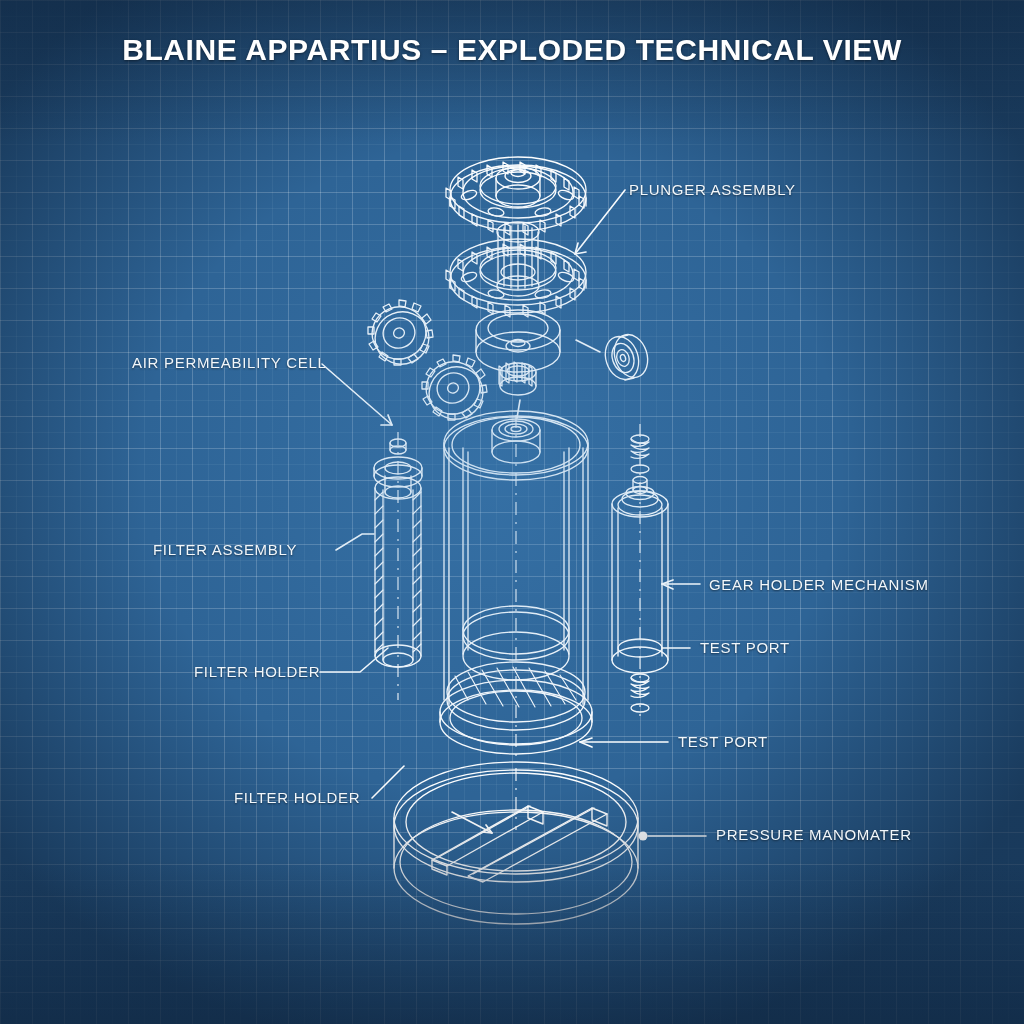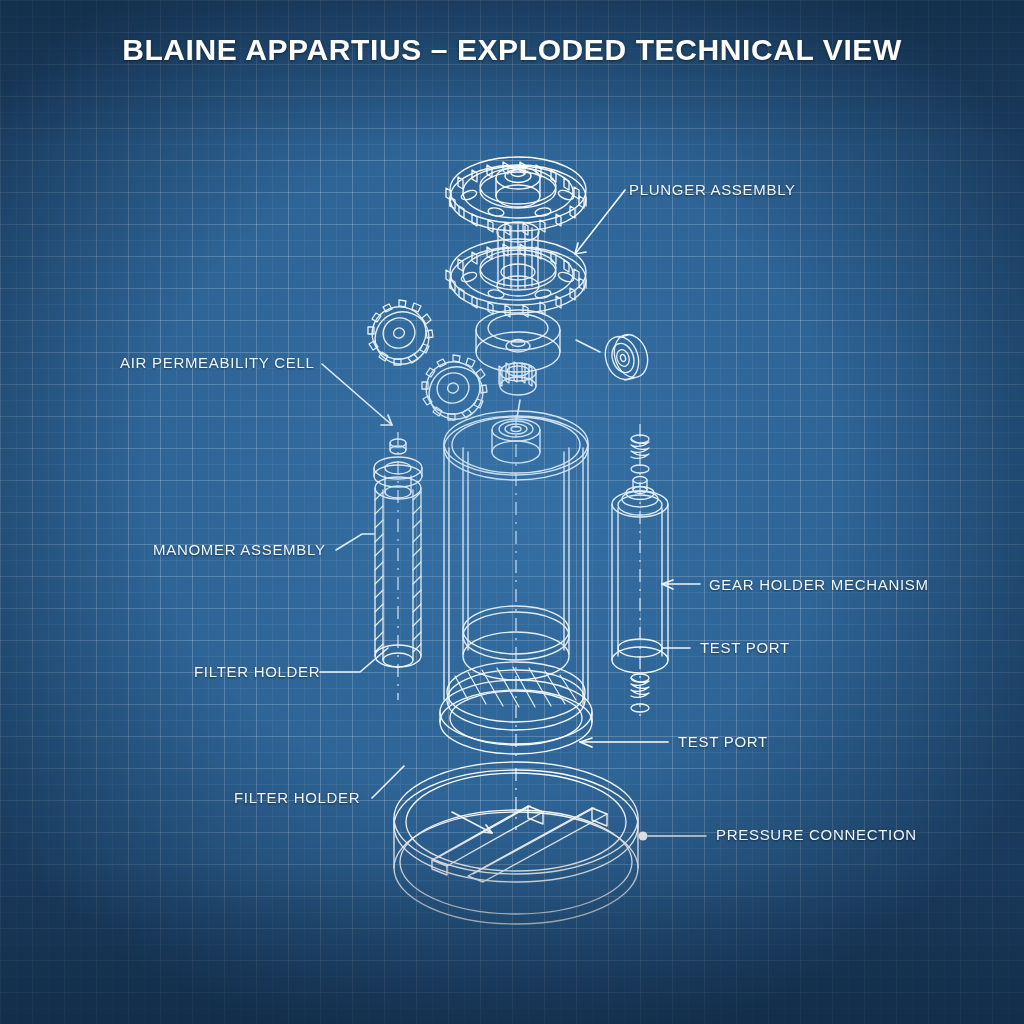--- a/index.html
+++ b/index.html
@@ -441,22 +441,22 @@
       <path class="lead" d="M520 400 L517 418"></path>
     </g>
   </svg>
 
   <div class="vignette"></div>
   <div class="vignette2"></div>
 
   <div class="title">BLAINE APPARTIUS – EXPLODED TECHNICAL VIEW</div>
 
   <div class="lbl" style="left:629px;top:181px">PLUNGER ASSEMBLY</div>
-  <div class="lbl" style="left:120px;top:354px">AIR PERMEABILITY CELL</div>
-  <div class="lbl" style="left:153px;top:541px">MANOMER ASSEMBLY</div>
+  <div class="lbl" style="left:132px;top:354px">AIR PERMEABILITY CELL</div>
+  <div class="lbl" style="left:153px;top:541px">FILTER ASSEMBLY</div>
   <div class="lbl" style="left:709px;top:576px">GEAR HOLDER MECHANISM</div>
   <div class="lbl" style="left:700px;top:639px">TEST PORT</div>
   <div class="lbl" style="left:194px;top:663px">FILTER HOLDER</div>
   <div class="lbl" style="left:678px;top:733px">TEST PORT</div>
   <div class="lbl" style="left:234px;top:789px">FILTER HOLDER</div>
-  <div class="lbl" style="left:716px;top:826px">PRESSURE CONNECTION</div>
+  <div class="lbl" style="left:716px;top:826px">PRESSURE MANOMATER</div>
 
 </div>
 
 </body></html>

